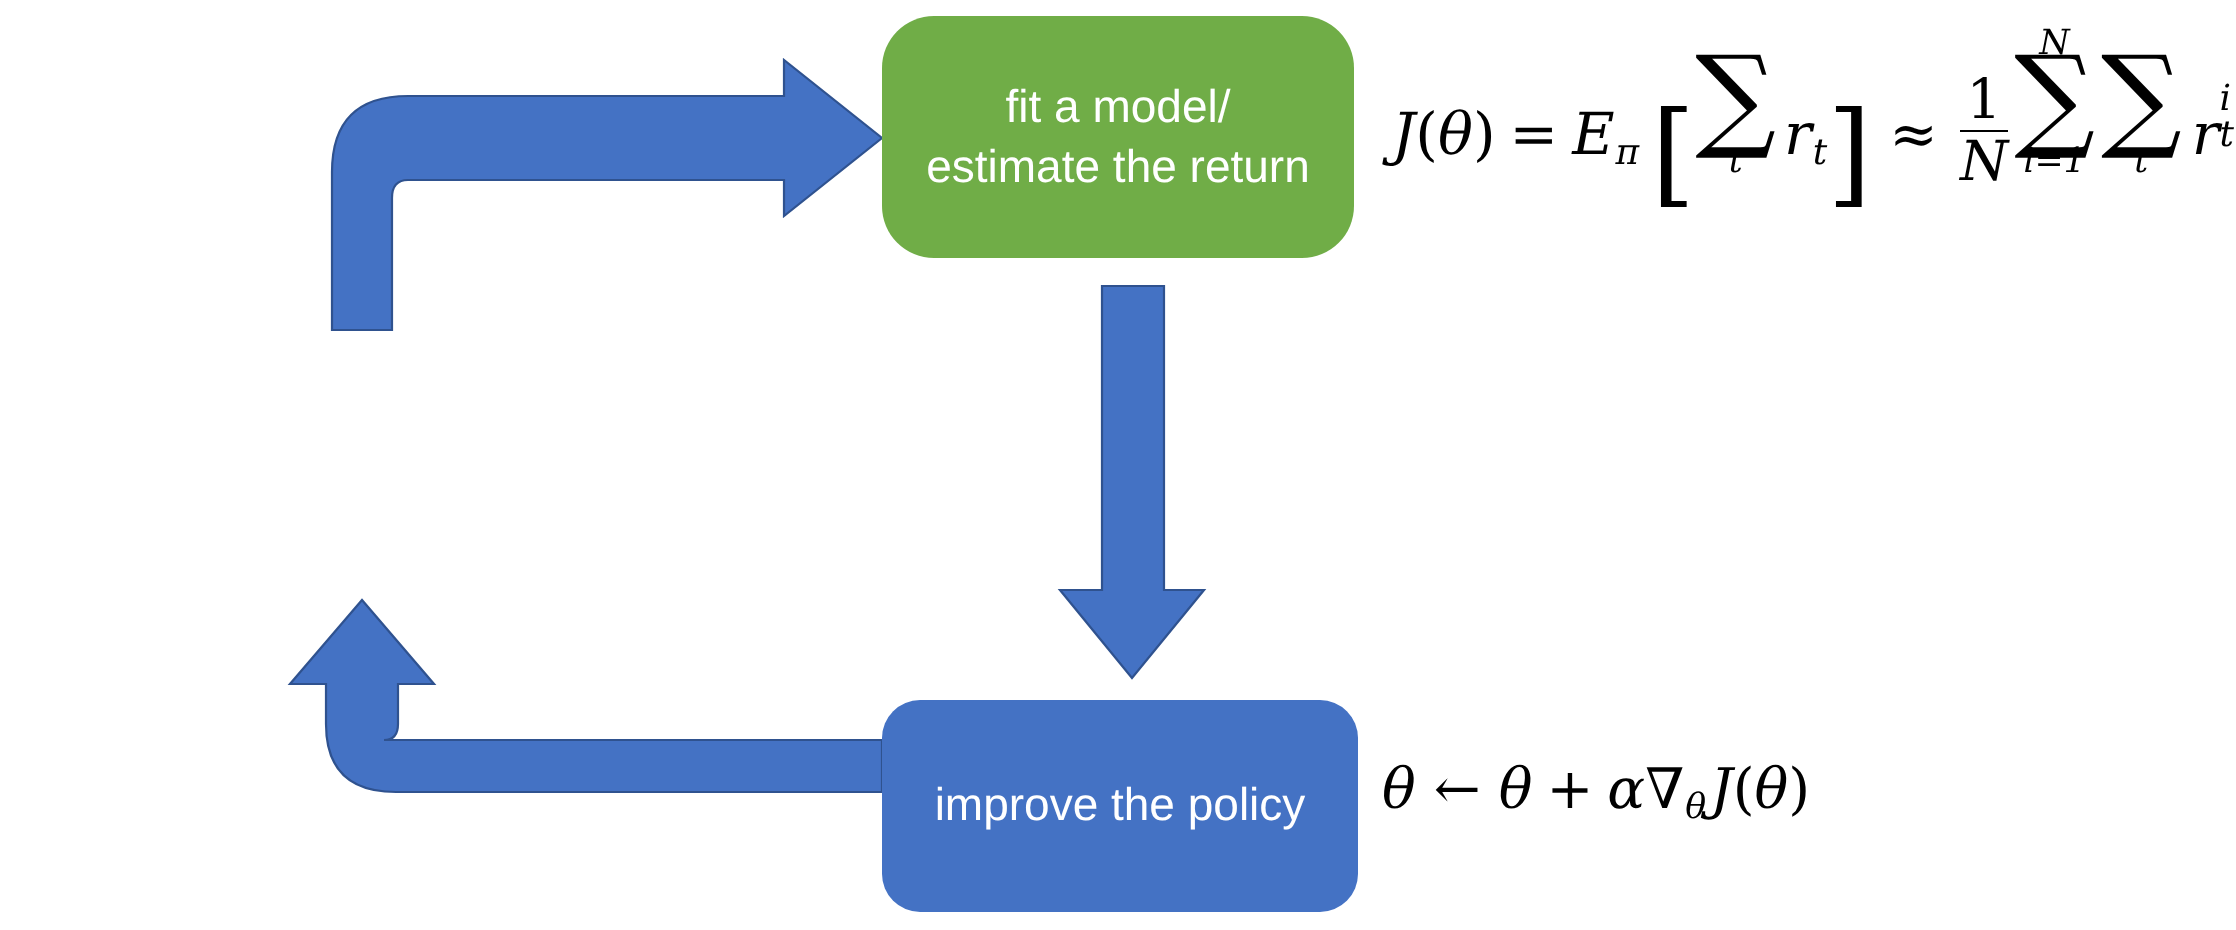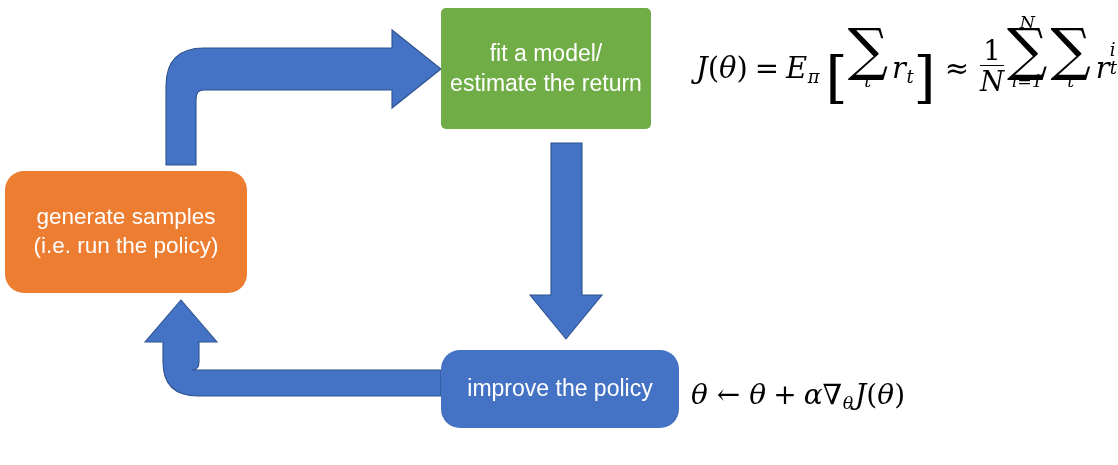--- a/index.html
+++ b/index.html
@@ -29,40 +29,40 @@
     box-sizing: border-box;
   }
   .node-label {
     display: block;
     white-space: pre-line;
     padding: 0 6px;
   }
   #node-fit {
     left: 441px;
     top: 8px;
-    width: 210px;
+    width: 236px;
     height: 121px;
     background: #70AD47;
-    border-radius: 5px;
+    border-radius: 26px;
     font-size: 23px;
   }
   #node-generate {
     left: 5px;
     top: 171px;
     width: 242px;
     height: 122px;
     background: #ED7D31;
     border-radius: 19px;
     font-size: 22.5px;
   }
   #node-improve {
     left: 441px;
     top: 350px;
     width: 238px;
-    height: 78px;
+    height: 106px;
     background: #4472C4;
     border-radius: 19px;
     font-size: 23px;
   }
   .formula {
     position: absolute;
     font-family: "DejaVu Serif", "Liberation Serif", serif;
     color: #000000;
     white-space: nowrap;
   }
@@ -189,24 +189,20 @@
              L 199,362
              Q 199,370 192,370
              L 441,370 Z" fill="#4472C4" stroke="#2F528F" stroke-width="1.1"></path>
   </svg>
 
   <div class="node" id="node-fit">
     <span class="node-label">fit a model/
 estimate the return</span>
   </div>
 
-  <div class="node" id="node-generate">
-    <span class="node-label">generate samples
-(i.e. run the policy)</span>
-  </div>
 
   <div class="node" id="node-improve">
     <span class="node-label">improve the policy</span>
   </div>
 
   <div class="formula" id="formula-objective">
     <span class="mi">J</span><span class="mo" style="padding:0">(</span><span class="mi">θ</span><span class="mo" style="padding:0">)</span><span class="mo" style="padding:0 7px">=</span><span class="mi">E</span><span class="sub">π</span><span class="brk" style="padding-left:6px">[</span><span class="bigop"><span class="op">∑</span><span class="lim-bot">t</span></span><span class="mi" style="padding-left:4px">r</span><span class="sub">t</span><span class="brk">]</span><span class="mo" style="padding:0 9px">≈</span><span class="frac"><span class="num">1</span><span class="den">N</span></span><span class="bigop" style="margin-left:1px"><span class="lim-top">N</span><span class="op">∑</span><span class="lim-bot">i=1</span></span><span class="bigop" style="margin-left:3px"><span class="op">∑</span><span class="lim-bot">t</span></span><span class="mi" style="padding-left:5px">r</span><span class="subsup"><span class="s-up">i</span><span class="s-dn">t</span></span>
   </div>
 
   <div class="formula" id="formula-update">

